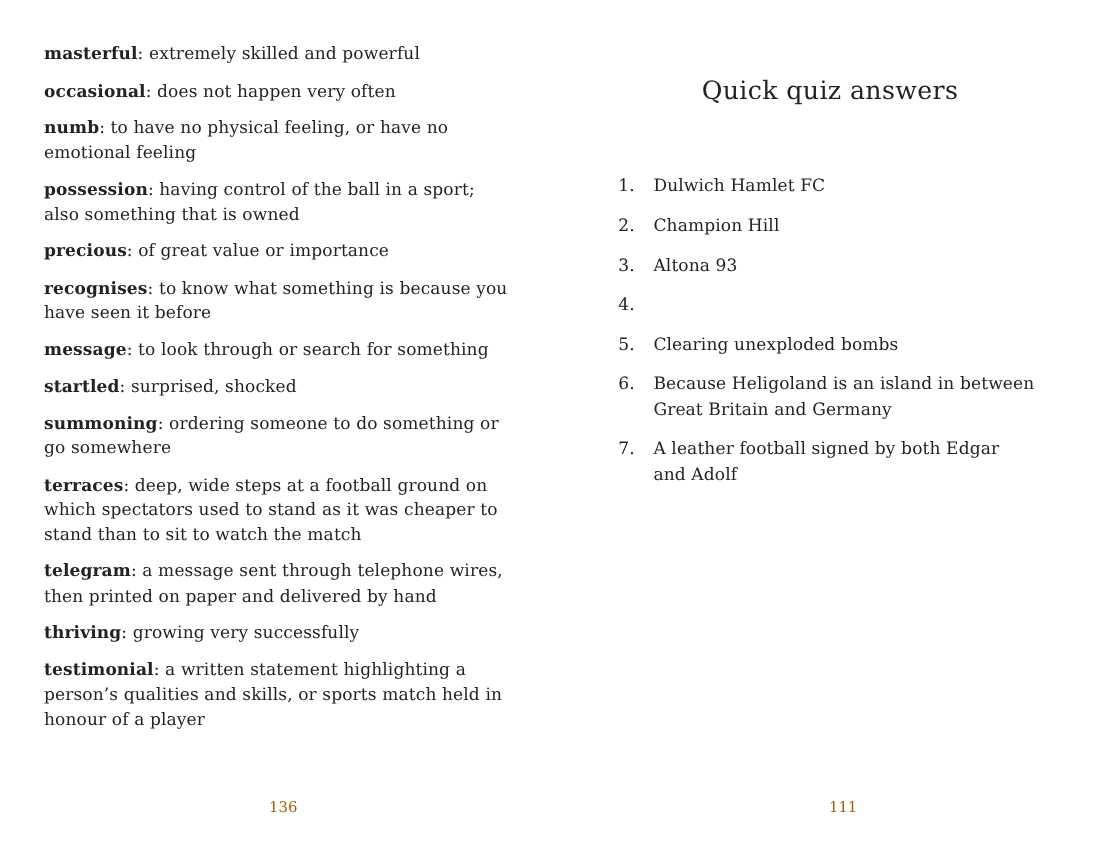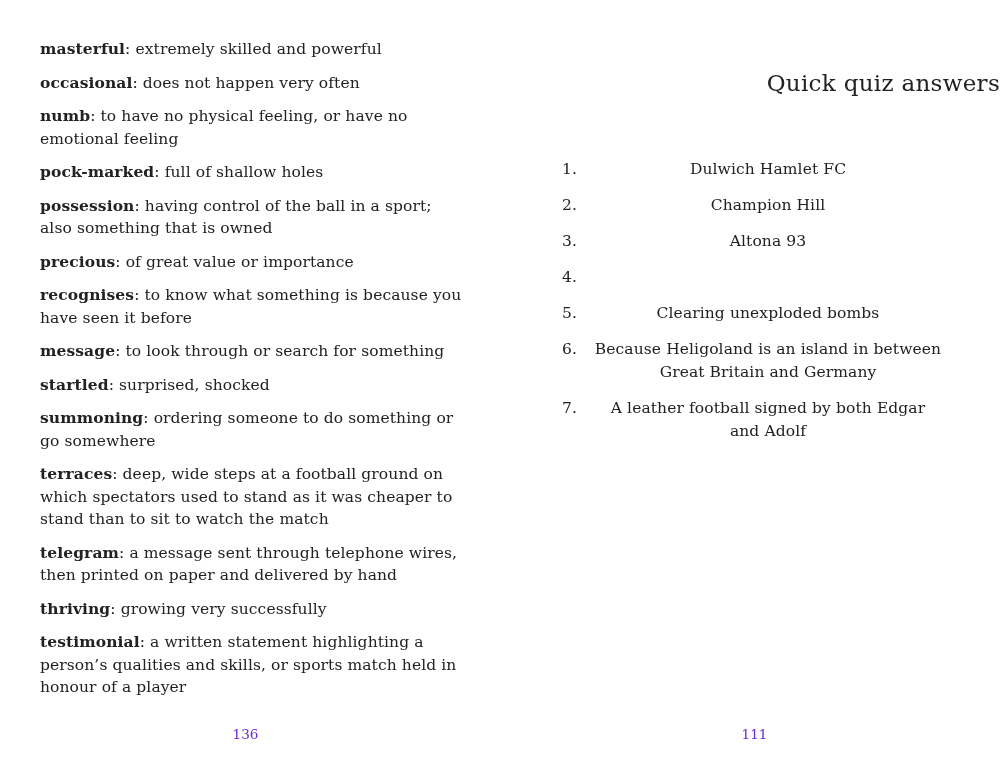--- a/index.html
+++ b/index.html
@@ -33,21 +33,21 @@
     line-height: 22.5px;
     margin-bottom: 11px;
     max-width: 426px;
     letter-spacing: 0.1px;
   }
   .term { font-weight: 700; }
 
   
   .quiz-title {
     margin-top: 70px;
-    text-align: right;
+    text-align: center;
     font-size: 23px;
     font-weight: 500;
     letter-spacing: 0.3px;
   }
   .answers {
     margin: 62px 0 0 53px;
     width: 400px;
   }
   .answer-row {
     display: flex;
@@ -55,45 +55,43 @@
     line-height: 23px;
     margin-bottom: 13px;
     letter-spacing: 0.1px;
   }
   .answer-number {
     flex: 0 0 32px;
   }
   .answer-text {
     flex: 1;
     max-width: 348px;
-    text-align: center;
   }
 
   
   .page-num {
     position: absolute;
     bottom: 26px;
-    left: 0;
+    left: 12px;
     width: 100%;
     text-align: center;
     font-size: 13.5px;
-    color: #6d28d9;
+    color: #a16207;
   }
 </style>
 </head>
 <body>
 
 <div class="spread">
 
   <div class="page">
     <div class="glossary">
         <p class="entry"><span class="term">masterful</span><span>: extremely skilled and powerful</span></p>
         <p class="entry"><span class="term">occasional</span><span>: does not happen very often</span></p>
         <p class="entry"><span class="term">numb</span><span>: to have no physical feeling, or have no emotional feeling</span></p>
-        <p class="entry"><span class="term">pock-marked</span><span>: full of shallow holes</span></p>
         <p class="entry"><span class="term">possession</span><span>: having control of the ball in a sport; also something that is owned</span></p>
         <p class="entry"><span class="term">precious</span><span>: of great value or importance</span></p>
         <p class="entry"><span class="term">recognises</span><span>: to know what something is because you have seen it before</span></p>
         <p class="entry"><span class="term">message</span><span>: to look through or search for something</span></p>
         <p class="entry"><span class="term">startled</span><span>: surprised, shocked</span></p>
         <p class="entry"><span class="term">summoning</span><span>: ordering someone to do something or go somewhere</span></p>
         <p class="entry"><span class="term">terraces</span><span>: deep, wide steps at a football ground on which spectators used to stand as it was cheaper to stand than to sit to watch the match</span></p>
         <p class="entry"><span class="term">telegram</span><span>: a message sent through telephone wires, then printed on paper and delivered by hand</span></p>
         <p class="entry"><span class="term">thriving</span><span>: growing very successfully</span></p>
         <p class="entry"><span class="term">testimonial</span><span>: a written statement highlighting a person’s qualities and skills, or sports match held in honour of a player</span></p>

